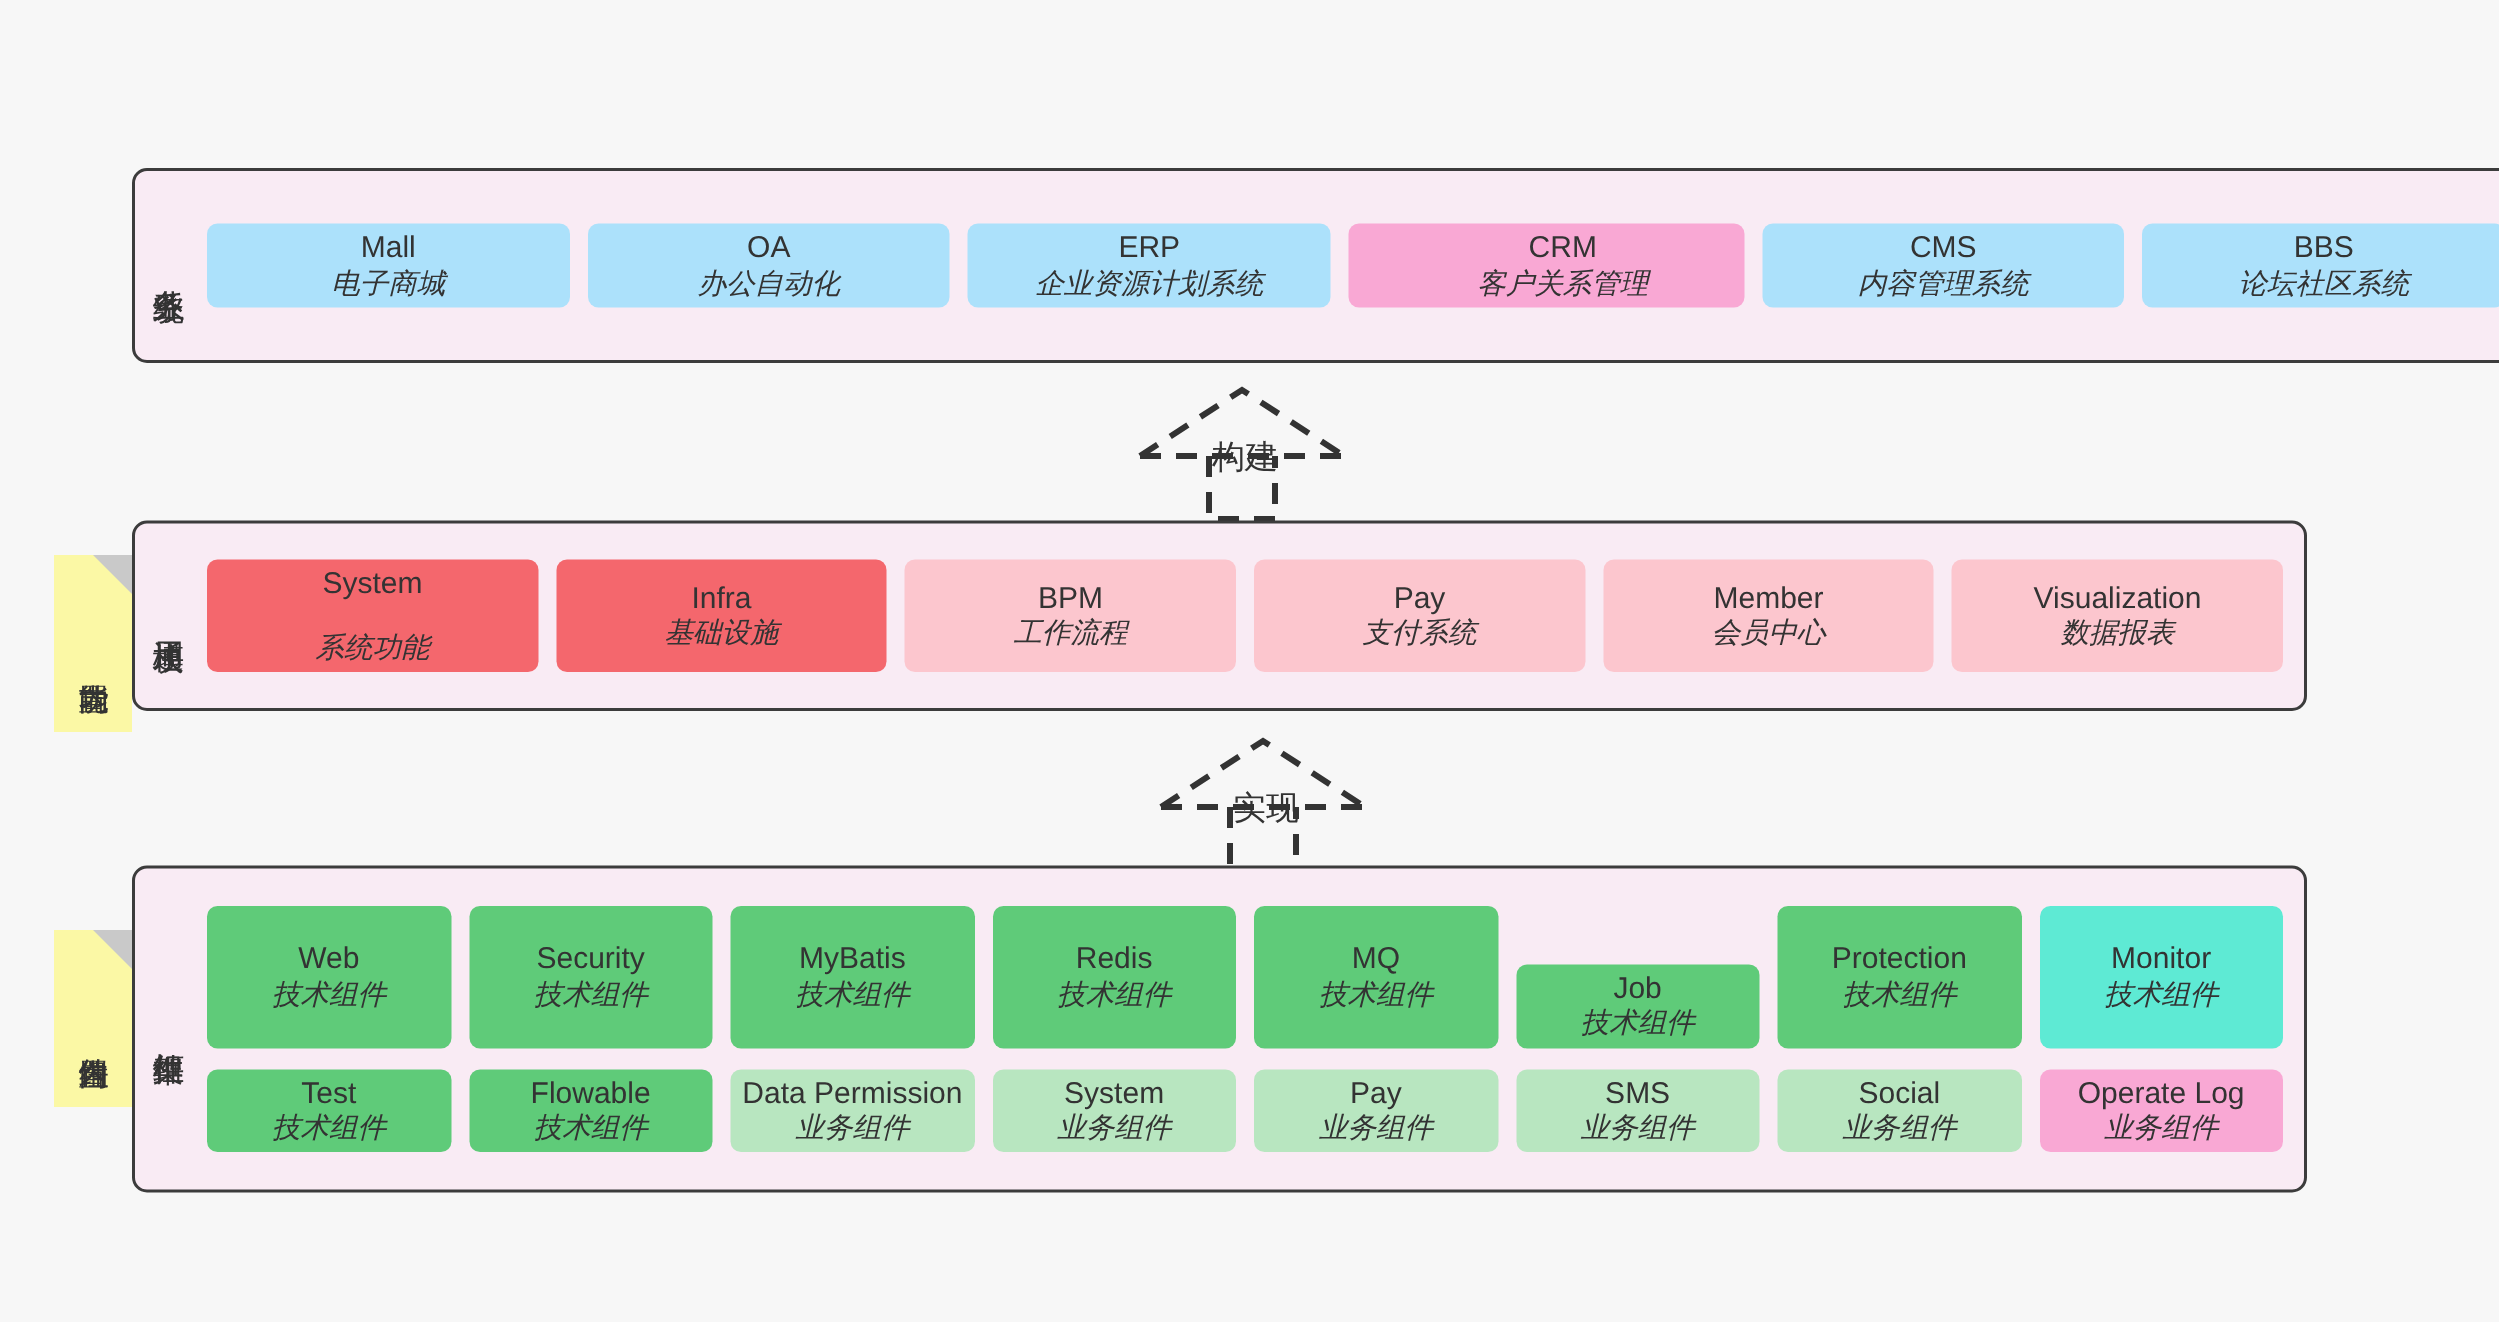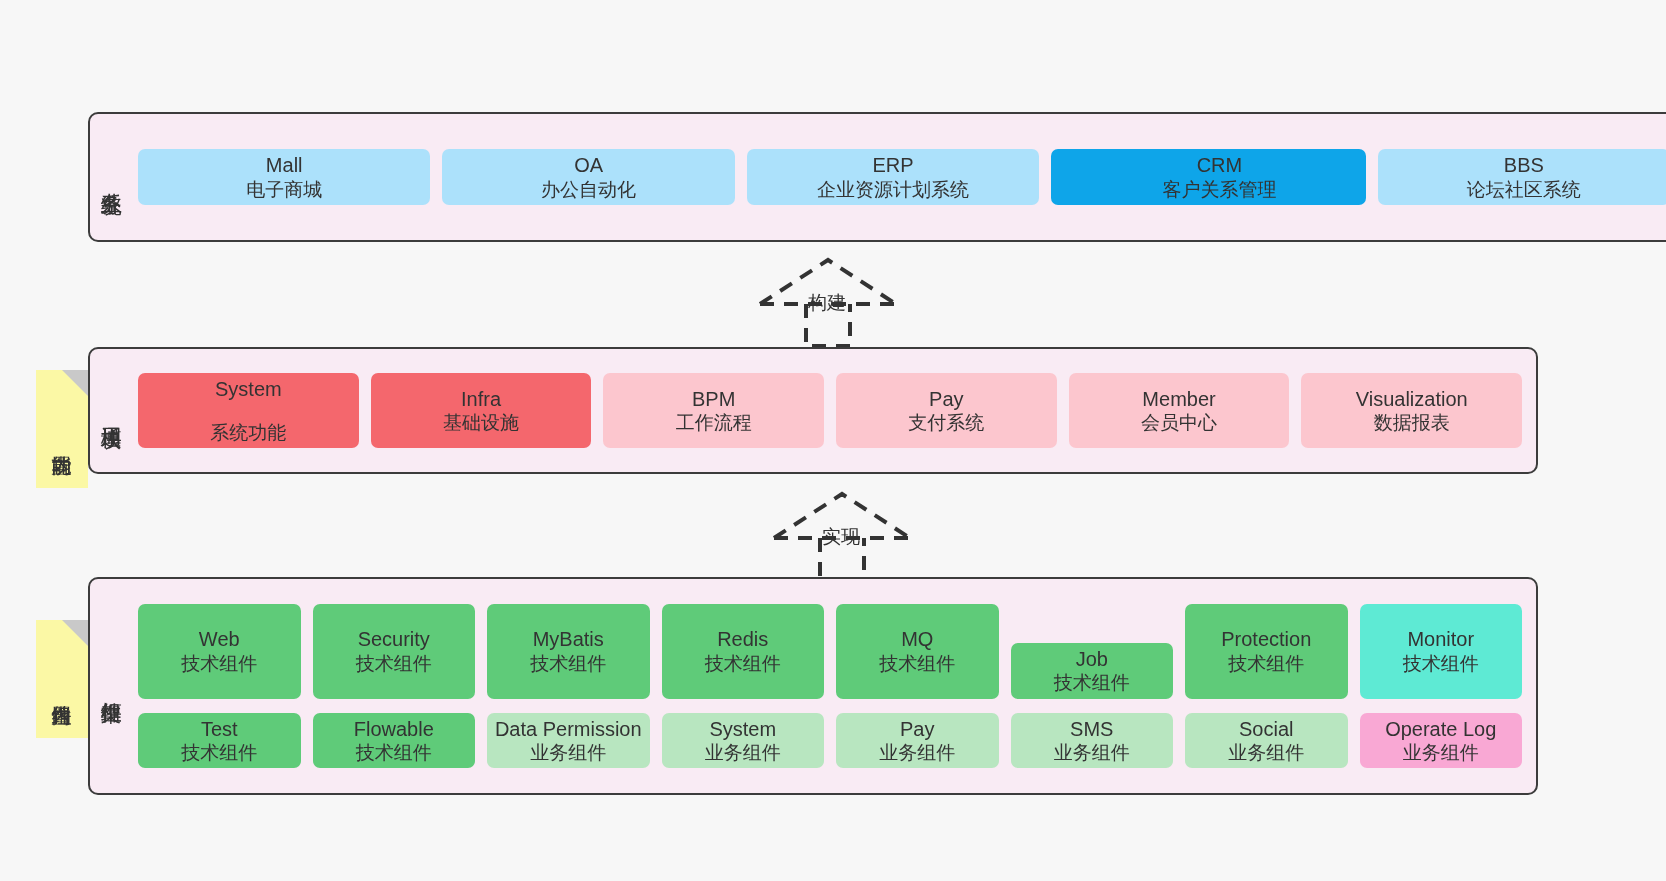--- a/index.html
+++ b/index.html
@@ -83,20 +83,21 @@
     line-height: 1.22;
     overflow: hidden;
   }
   .card .t-en {
     font-size: 20px;
     white-space: normal;
   }
   .card .t-cn {
     font-size: 19px;
     white-space: nowrap;
+    font-style: italic;
   }
 
   .c-blue        { background: #ace1fb; }
   .c-red         { background: #f4676d; }
   .c-pink        { background: #fcc6ce; }
   .c-green       { background: #5fcb79; }
   .c-green-light { background: #b8e6c0; }
 
   
   .note {
@@ -123,21 +124,21 @@
     border-left: 26px solid transparent;
   }
 
   
   .connector {
     position: absolute;
     pointer-events: none;
   }
   .connector .conn-label {
     position: absolute;
-    font-size: 19px;
+    font-size: 22px;
     color: #333333;
     background: transparent;
     white-space: nowrap;
     user-select: none;
   }
 </style>
 </head>
 <body>
 
 <div id="canvas">
@@ -152,23 +153,27 @@
           <span class="t-cn">电子商城</span>
         </div>
         <div class="card c-blue" style="background: rgb(172, 225, 251);">
           <span class="t-en">OA</span>
           <span class="t-cn">办公自动化</span>
         </div>
         <div class="card c-blue" style="background: rgb(172, 225, 251);">
           <span class="t-en">ERP</span>
           <span class="t-cn">企业资源计划系统</span>
         </div>
-        <div class="card c-blue" style="background: #0ea5e9; padding-left: 28px;">
+        <div class="card c-blue" style="background: #f9a8d4; padding-left: 28px;">
           <span class="t-en">CRM</span>
           <span class="t-cn">客户关系管理</span>
+        </div>
+        <div class="card c-blue" style="background: rgb(172, 225, 251);">
+          <span class="t-en">CMS</span>
+          <span class="t-cn">内容管理系统</span>
         </div>
         <div class="card c-blue" style="background: rgb(172, 225, 251);">
           <span class="t-en">BBS</span>
           <span class="t-cn">论坛社区系统</span>
         </div>
 
       </div>
     </div>
   </div>
 

